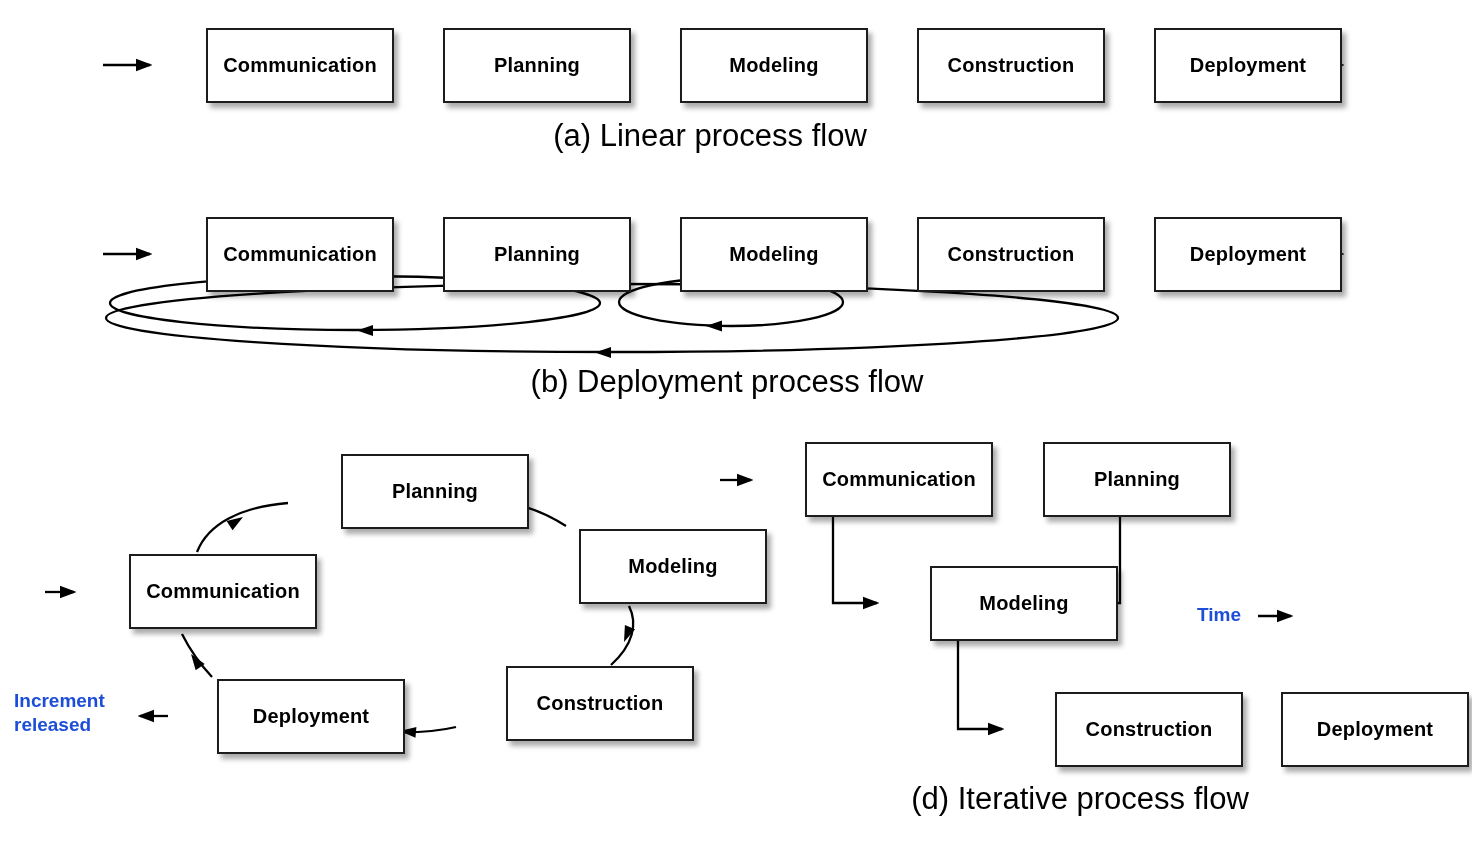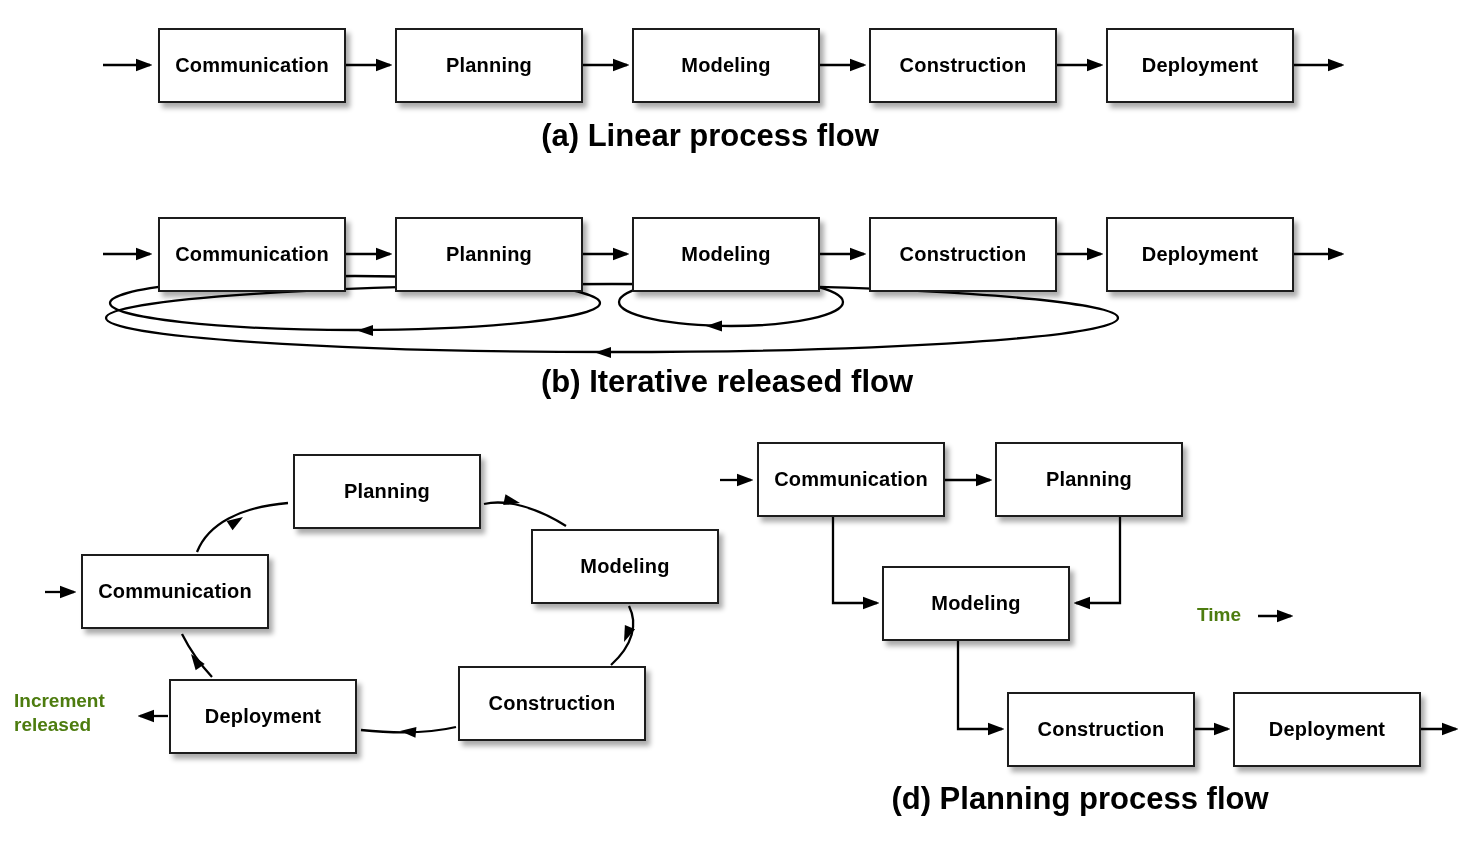--- a/index.html
+++ b/index.html
@@ -15,30 +15,31 @@
     position:absolute;
     width:188px;height:75px;
     background:#ffffff;
     border:2.6px solid #1c1c1c;
     box-sizing:border-box;
     box-shadow:4px 5px 5px rgba(0,0,0,0.33);
     display:flex;align-items:center;justify-content:center;
     font-size:20px;font-weight:bold;color:#000;
     z-index:1;
     letter-spacing:0.2px;
+    margin-left:48px;
   }
   .caption{
     position:absolute;
     transform:translateX(-50%);
-    font-size:31px;font-weight:bold;color:#000;
+    font-size:31px;font-weight:normal;color:#000;
     white-space:nowrap;z-index:2;
   }
   .annotation{
     position:absolute;
-    font-size:19px;font-weight:bold;color:#4d7c0f;
+    font-size:19px;font-weight:bold;color:#1d4ed8;
     line-height:24px;white-space:pre-line;z-index:2;
   }
 </style>
 </head>
 <body>
 
 <div id="canvas">
 
   <svg id="wires" width="1472" height="854" viewBox="0 0 1472 854">
     <defs>
@@ -108,31 +109,31 @@
   <div class="node" style="left:632px;top:28px">Modeling</div>
   <div class="node" style="left:869px;top:28px">Construction</div>
   <div class="node" style="left:1106px;top:28px">Deployment</div>
   <div class="caption" style="left:710px;top:118px">(a) Linear process flow</div>
 
   <div class="node" style="left:158px;top:217px">Communication</div>
   <div class="node" style="left:395px;top:217px">Planning</div>
   <div class="node" style="left:632px;top:217px">Modeling</div>
   <div class="node" style="left:869px;top:217px">Construction</div>
   <div class="node" style="left:1106px;top:217px">Deployment</div>
-  <div class="caption" style="left:727px;top:364px">(b) Iterative released flow</div>
+  <div class="caption" style="left:727px;top:364px">(b) Deployment process flow</div>
 
   <div class="node" style="left:293px;top:454px">Planning</div>
   <div class="node" style="left:531px;top:529px">Modeling</div>
   <div class="node" style="left:81px;top:554px">Communication</div>
   <div class="node" style="left:458px;top:666px">Construction</div>
   <div class="node" style="left:169px;top:679px">Deployment</div>
   <div class="annotation" style="left:14px;top:689px">Increment
 released</div>
 
   <div class="node" style="left:757px;top:442px">Communication</div>
   <div class="node" style="left:995px;top:442px">Planning</div>
   <div class="node" style="left:882px;top:566px">Modeling</div>
   <div class="node" style="left:1007px;top:692px">Construction</div>
   <div class="node" style="left:1233px;top:692px">Deployment</div>
   <div class="annotation" style="left:1197px;top:603px">Time</div>
-  <div class="caption" style="left:1080px;top:781px">(d) Planning process flow</div>
+  <div class="caption" style="left:1080px;top:781px">(d) Iterative process flow</div>
 
 </div>
 
 </body></html>

